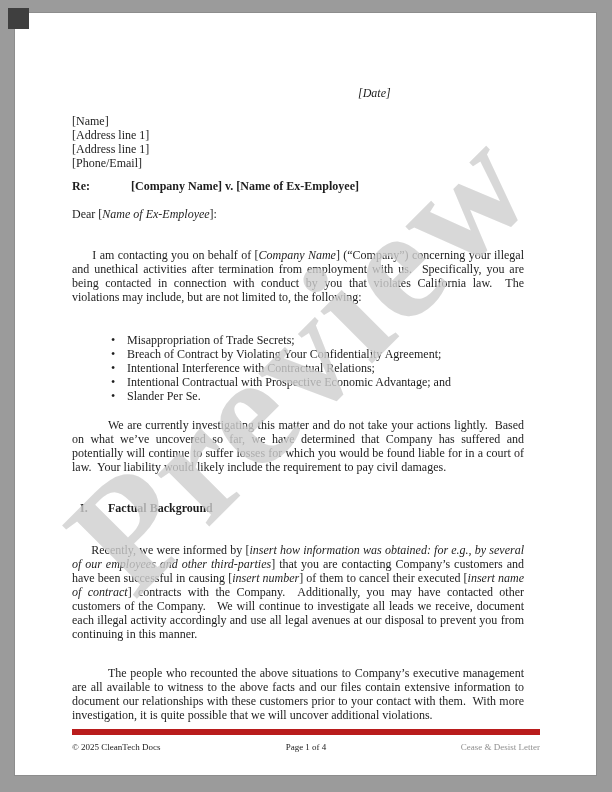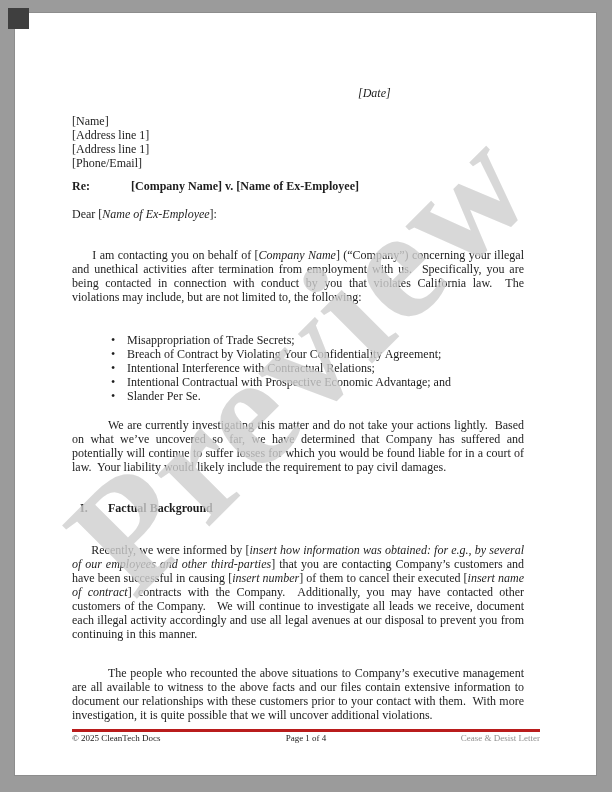--- a/index.html
+++ b/index.html
@@ -51,21 +51,21 @@
     position:absolute;left:285px;top:347px;
     transform:translate(-50%,-50%) rotate(-45deg);
     font-size:160px;font-weight:bold;
     font-family:"Liberation Serif","DejaVu Serif",serif;
     color:rgba(206,206,206,0.8);
     letter-spacing:4px;white-space:nowrap;
     z-index:2;pointer-events:none;
   }
   .footer{
     position:absolute;left:57px;right:56px;top:716px;
-    border-top:3px solid #b91c1c;padding-top:1px;
+    border-top:6px solid #b91c1c;padding-top:7px;
     display:flex;align-items:flex-start;
     font-size:9px;line-height:11px;color:#222;
     z-index:1;
   }
   .footer .f-left{flex:1;text-align:left;}
   .footer .f-center{flex:none;}
   .footer .f-right{flex:1;text-align:right;color:#8f8f8f;}
 </style>
 </head>
 <body>

